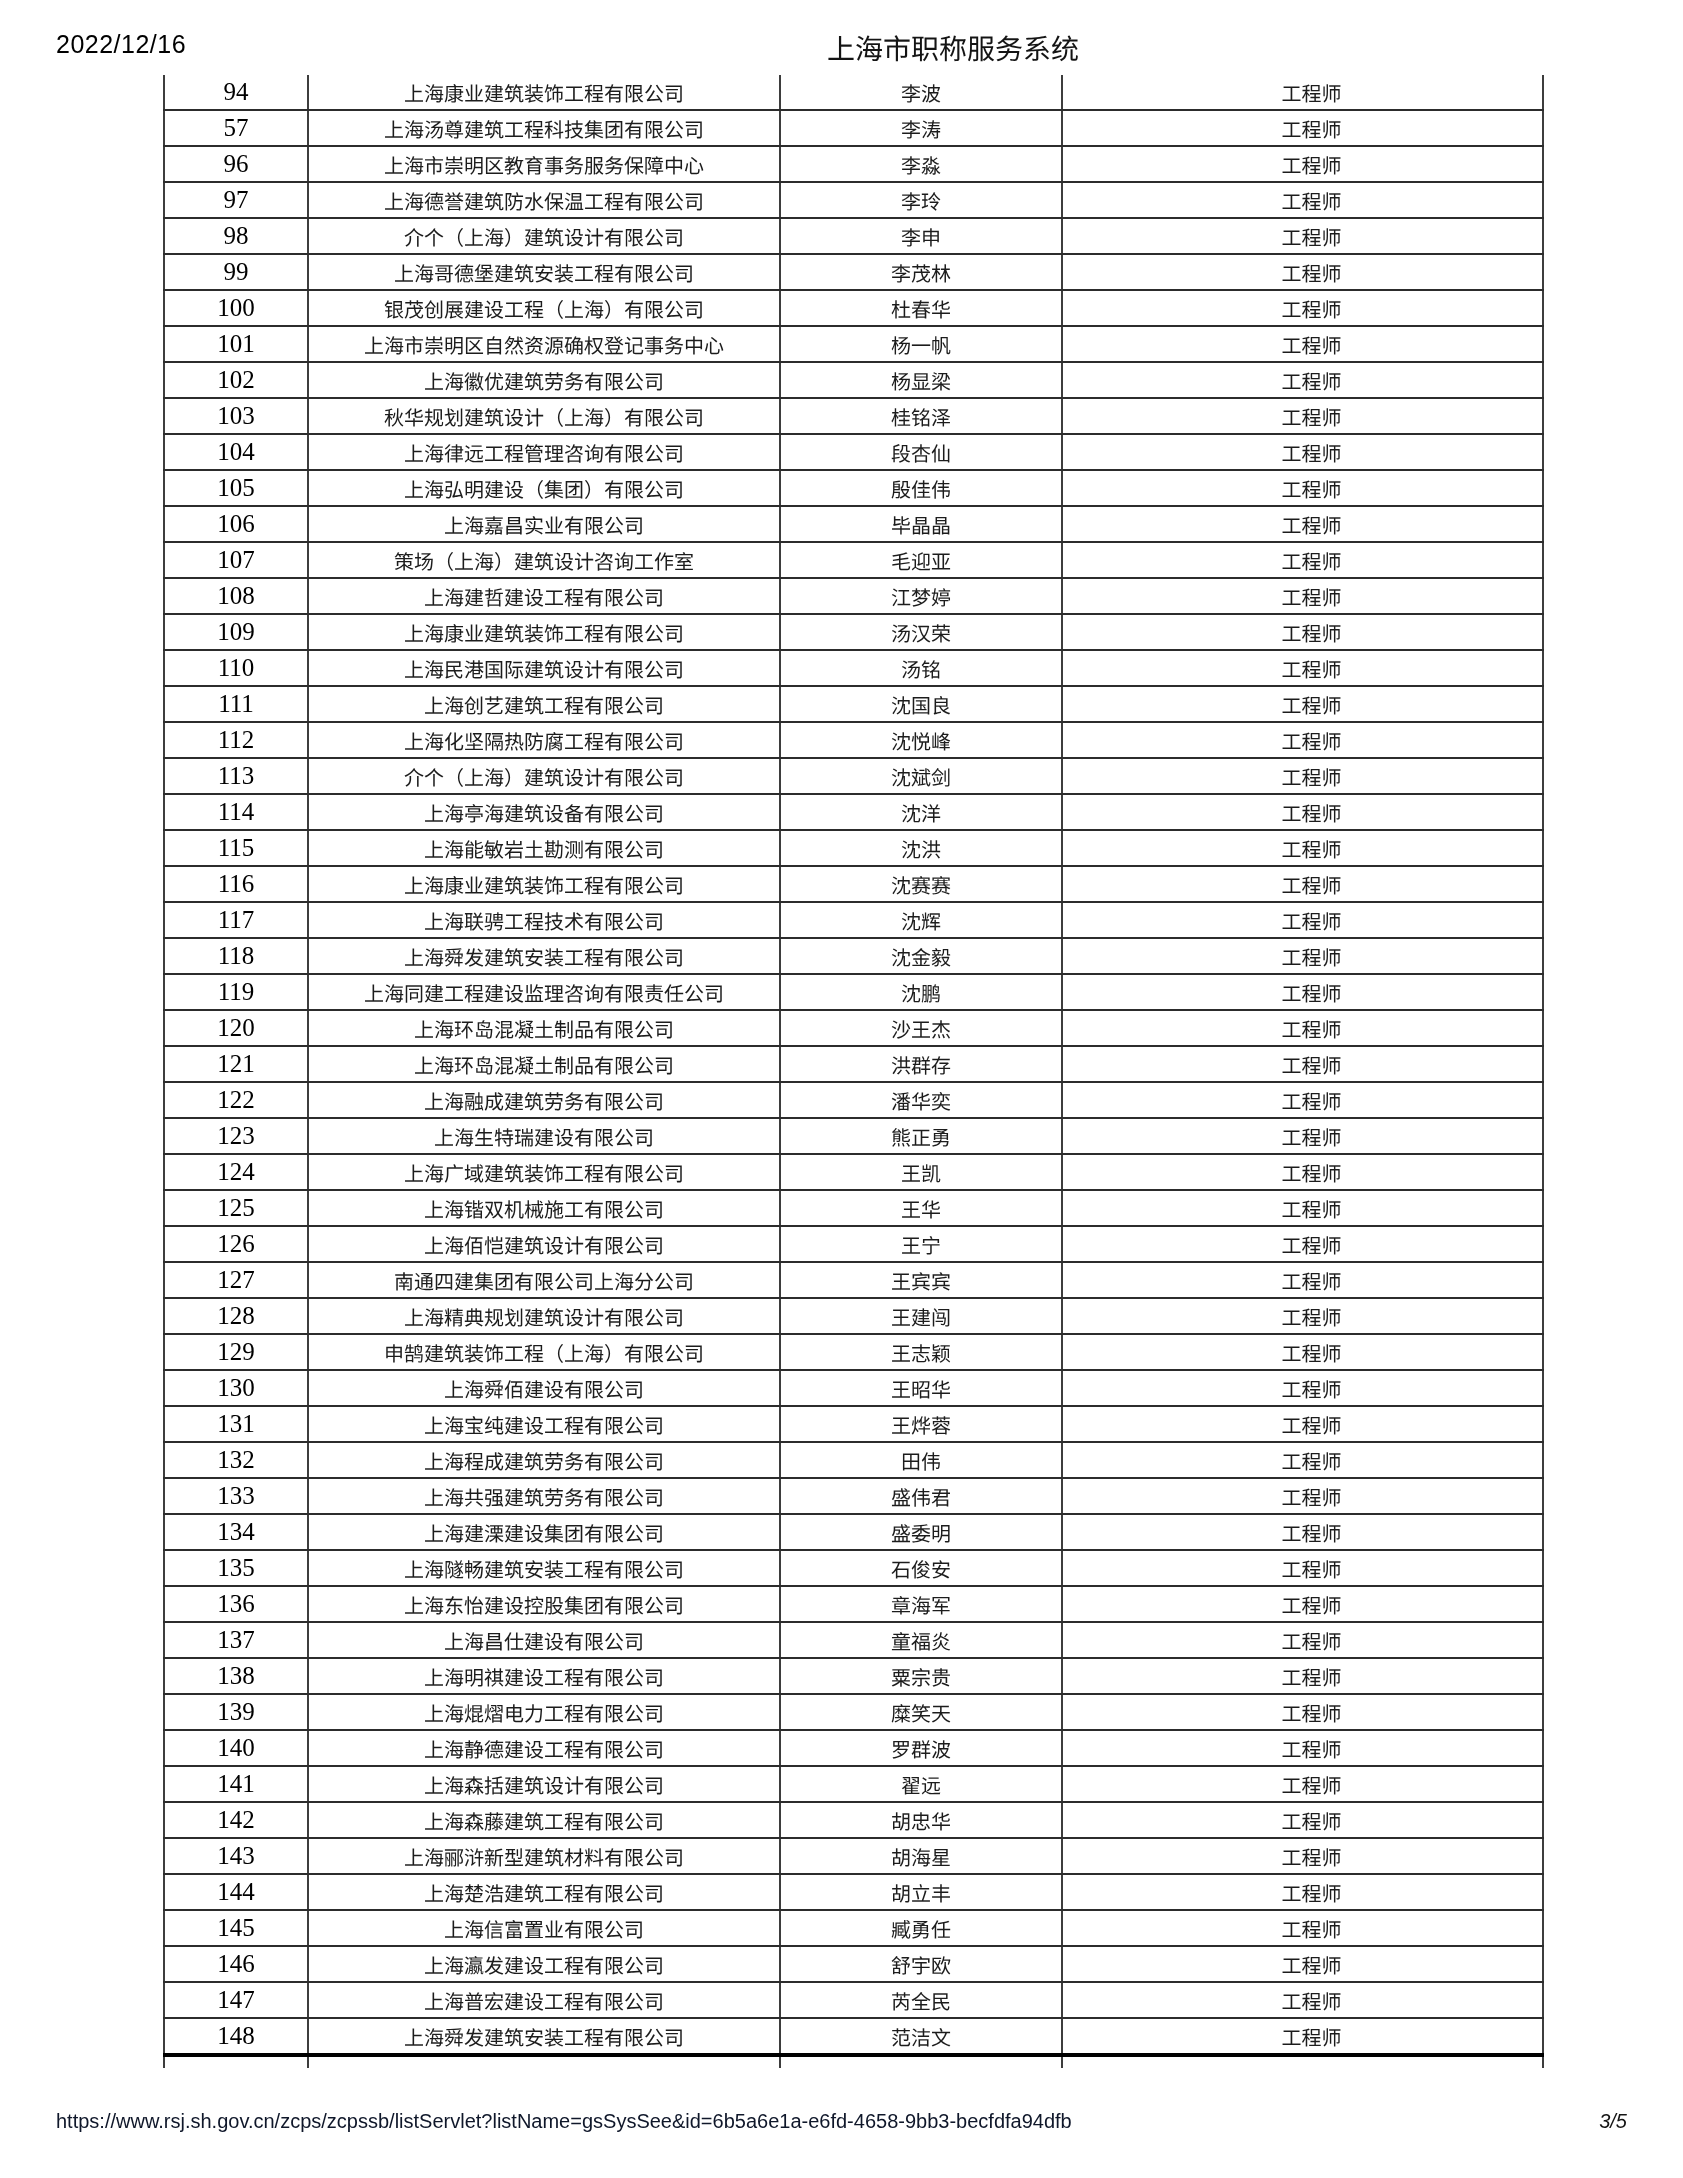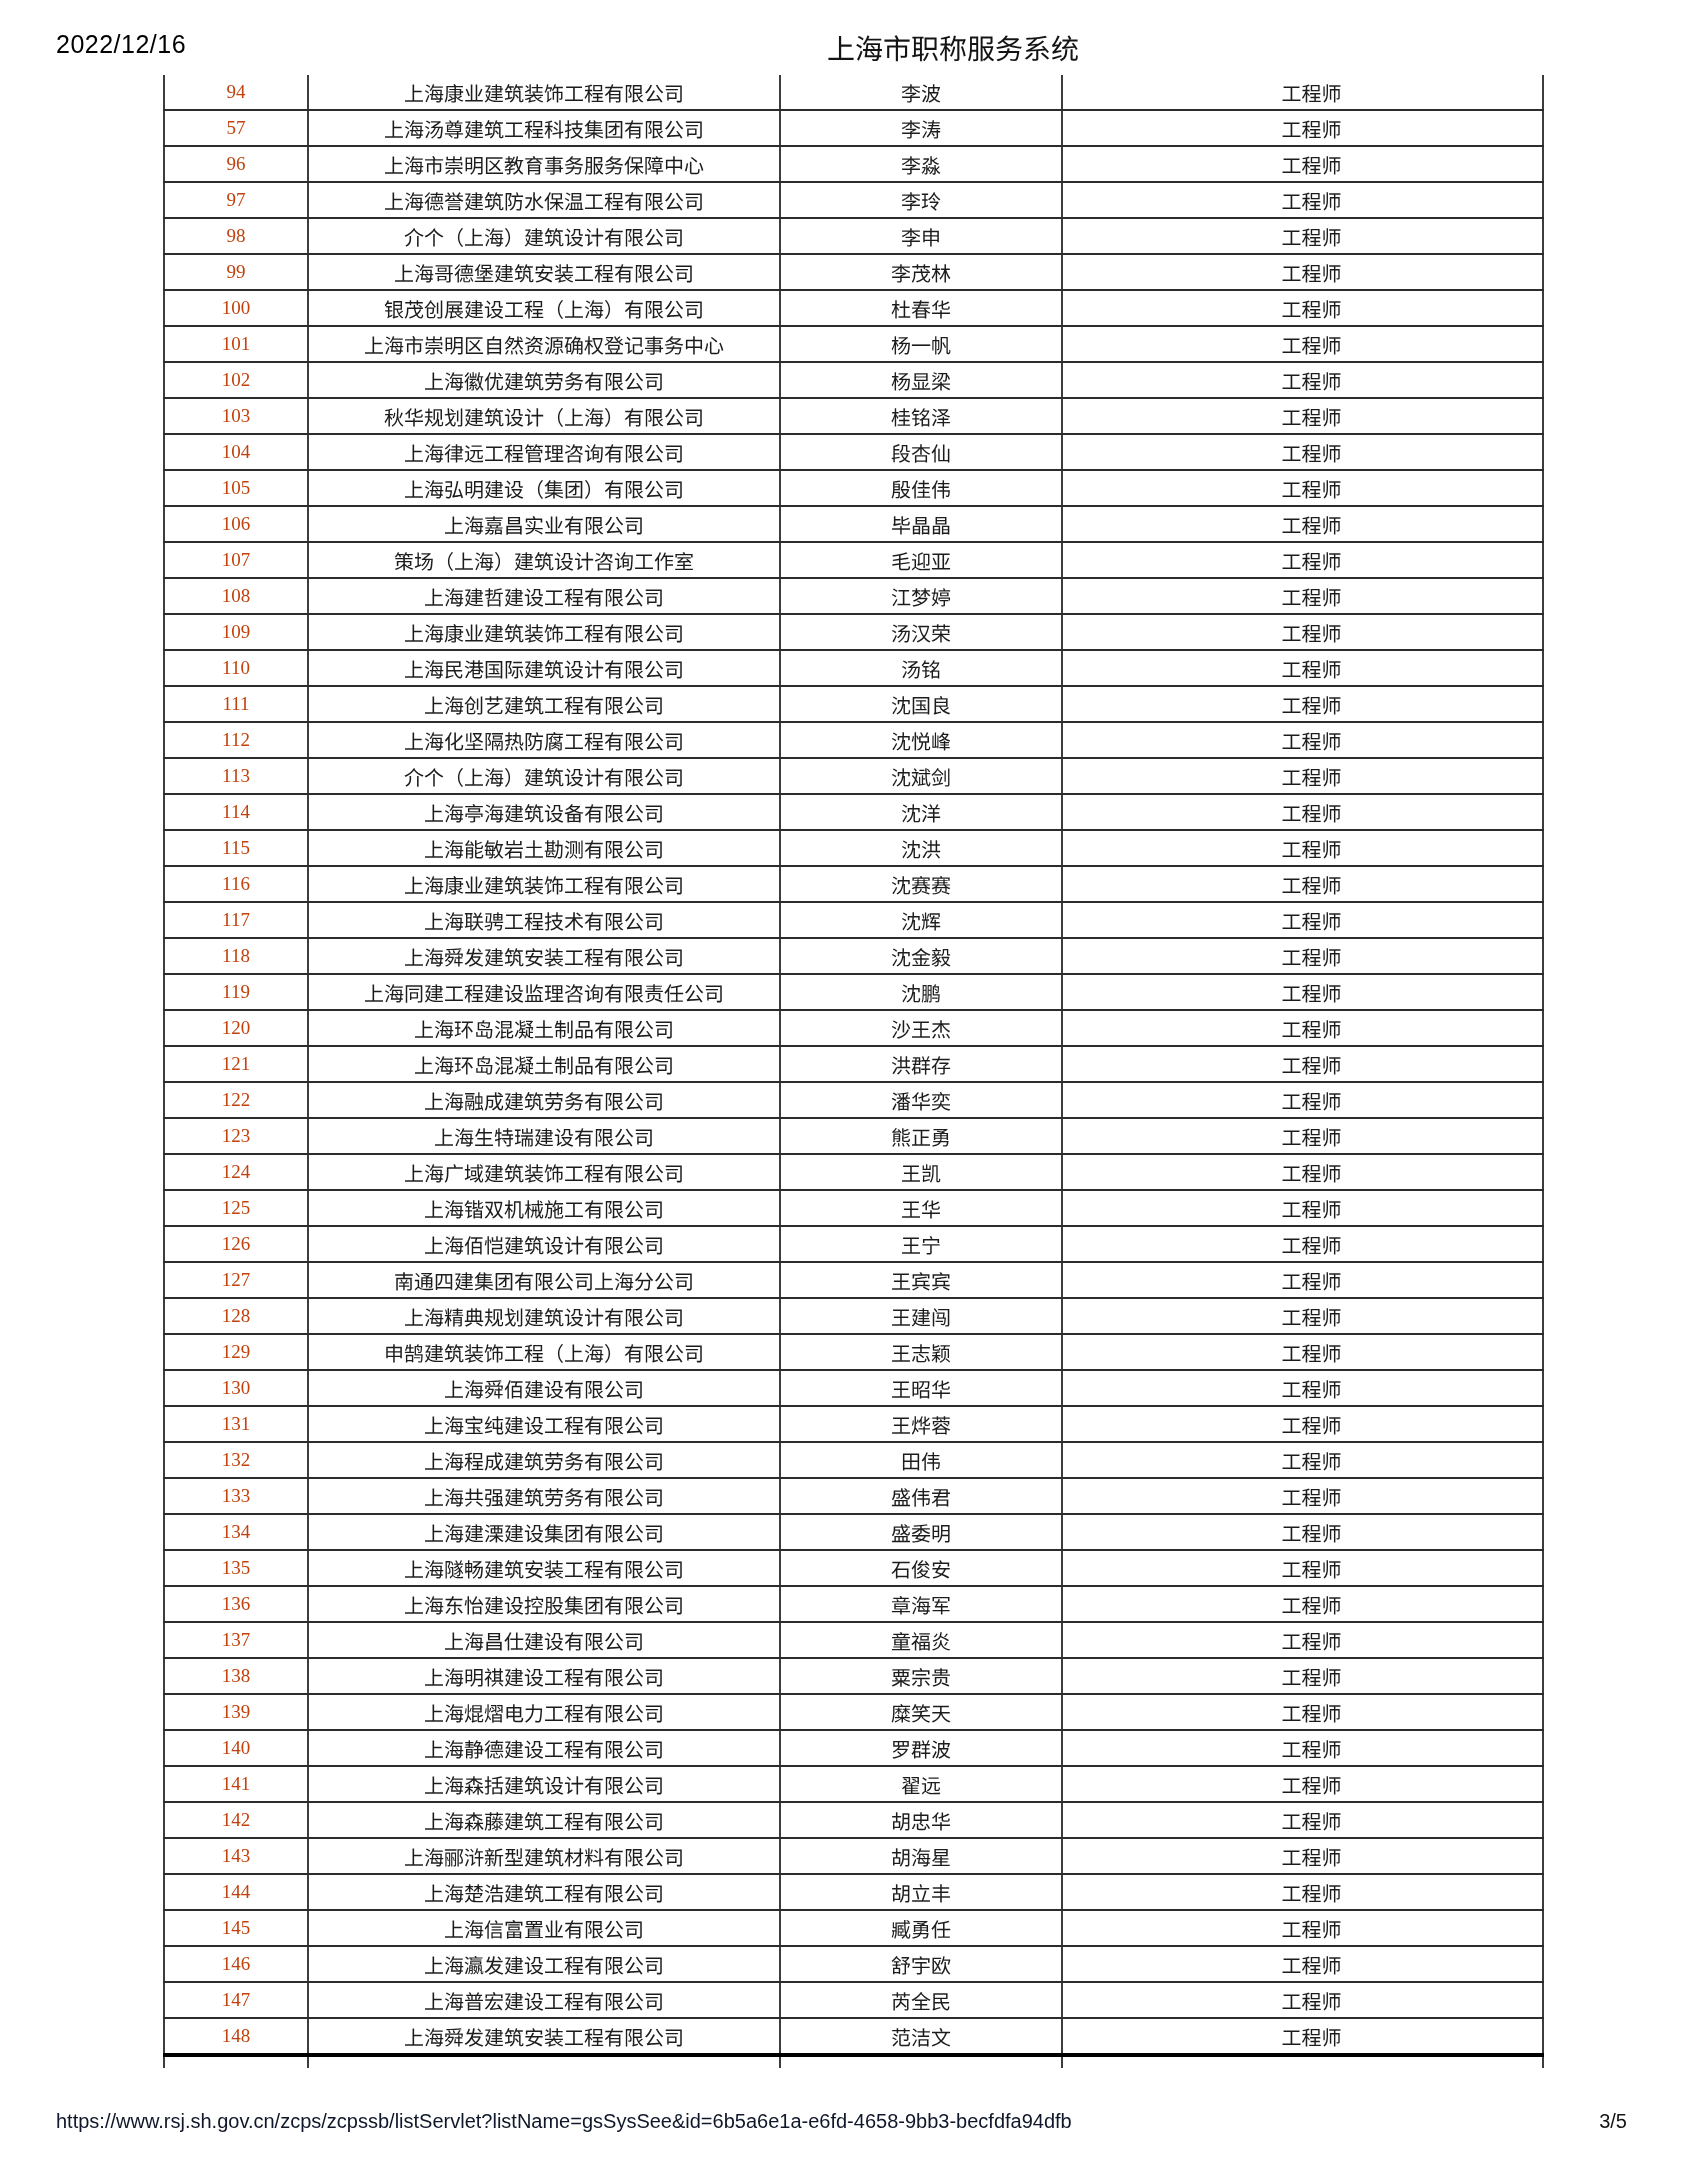--- a/index.html
+++ b/index.html
@@ -53,22 +53,22 @@
     font-size: 20px;
     color: #1c1c1c;
     white-space: nowrap;
     overflow: hidden;
   }
   table.roster td:last-child {
     border-right: 2px solid #3d3d3d;
     padding-left: 18px;
   }
   table.roster td.num {
-    font-size: 19px;
-    color: #c2410c;
+    font-size: 25px;
+    color: #000000;
   }
   table.roster tbody tr:last-child td {
     border-bottom: 4px solid #000000;
   }
   table.roster tfoot td {
     height: 11px;
     border-bottom: none;
   }
   .footer-url {
     position: absolute;
@@ -76,20 +76,21 @@
     top: 2110px;
     font-size: 20px;
     color: #0f172a;
   }
   .footer-page {
     position: absolute;
     right: 56px;
     top: 2110px;
     font-size: 20px;
     color: #141414;
+    font-style: italic;
   }
 </style>
 </head>
 <body>
 
 <div class="page">
 
   <div class="print-date">2022/12/16</div>
 
   <div class="page-title">上海市职称服务系统</div>

